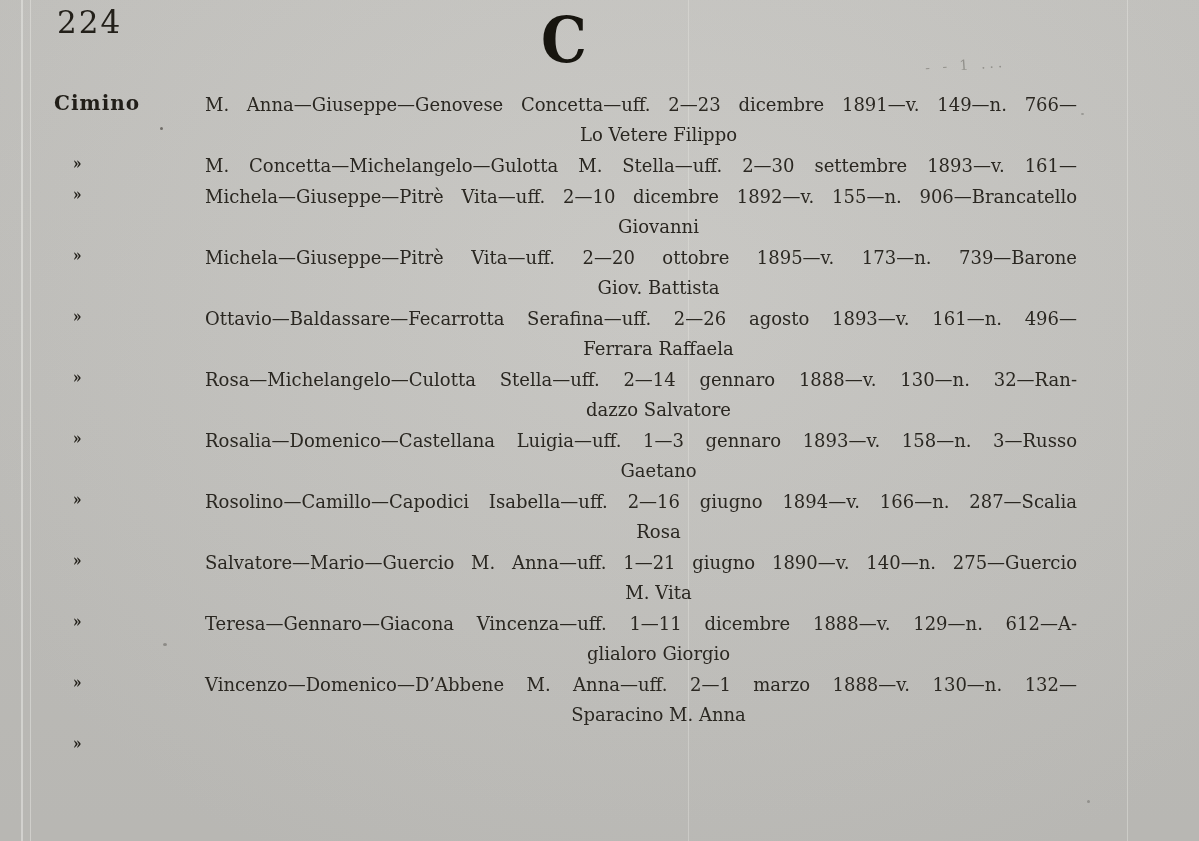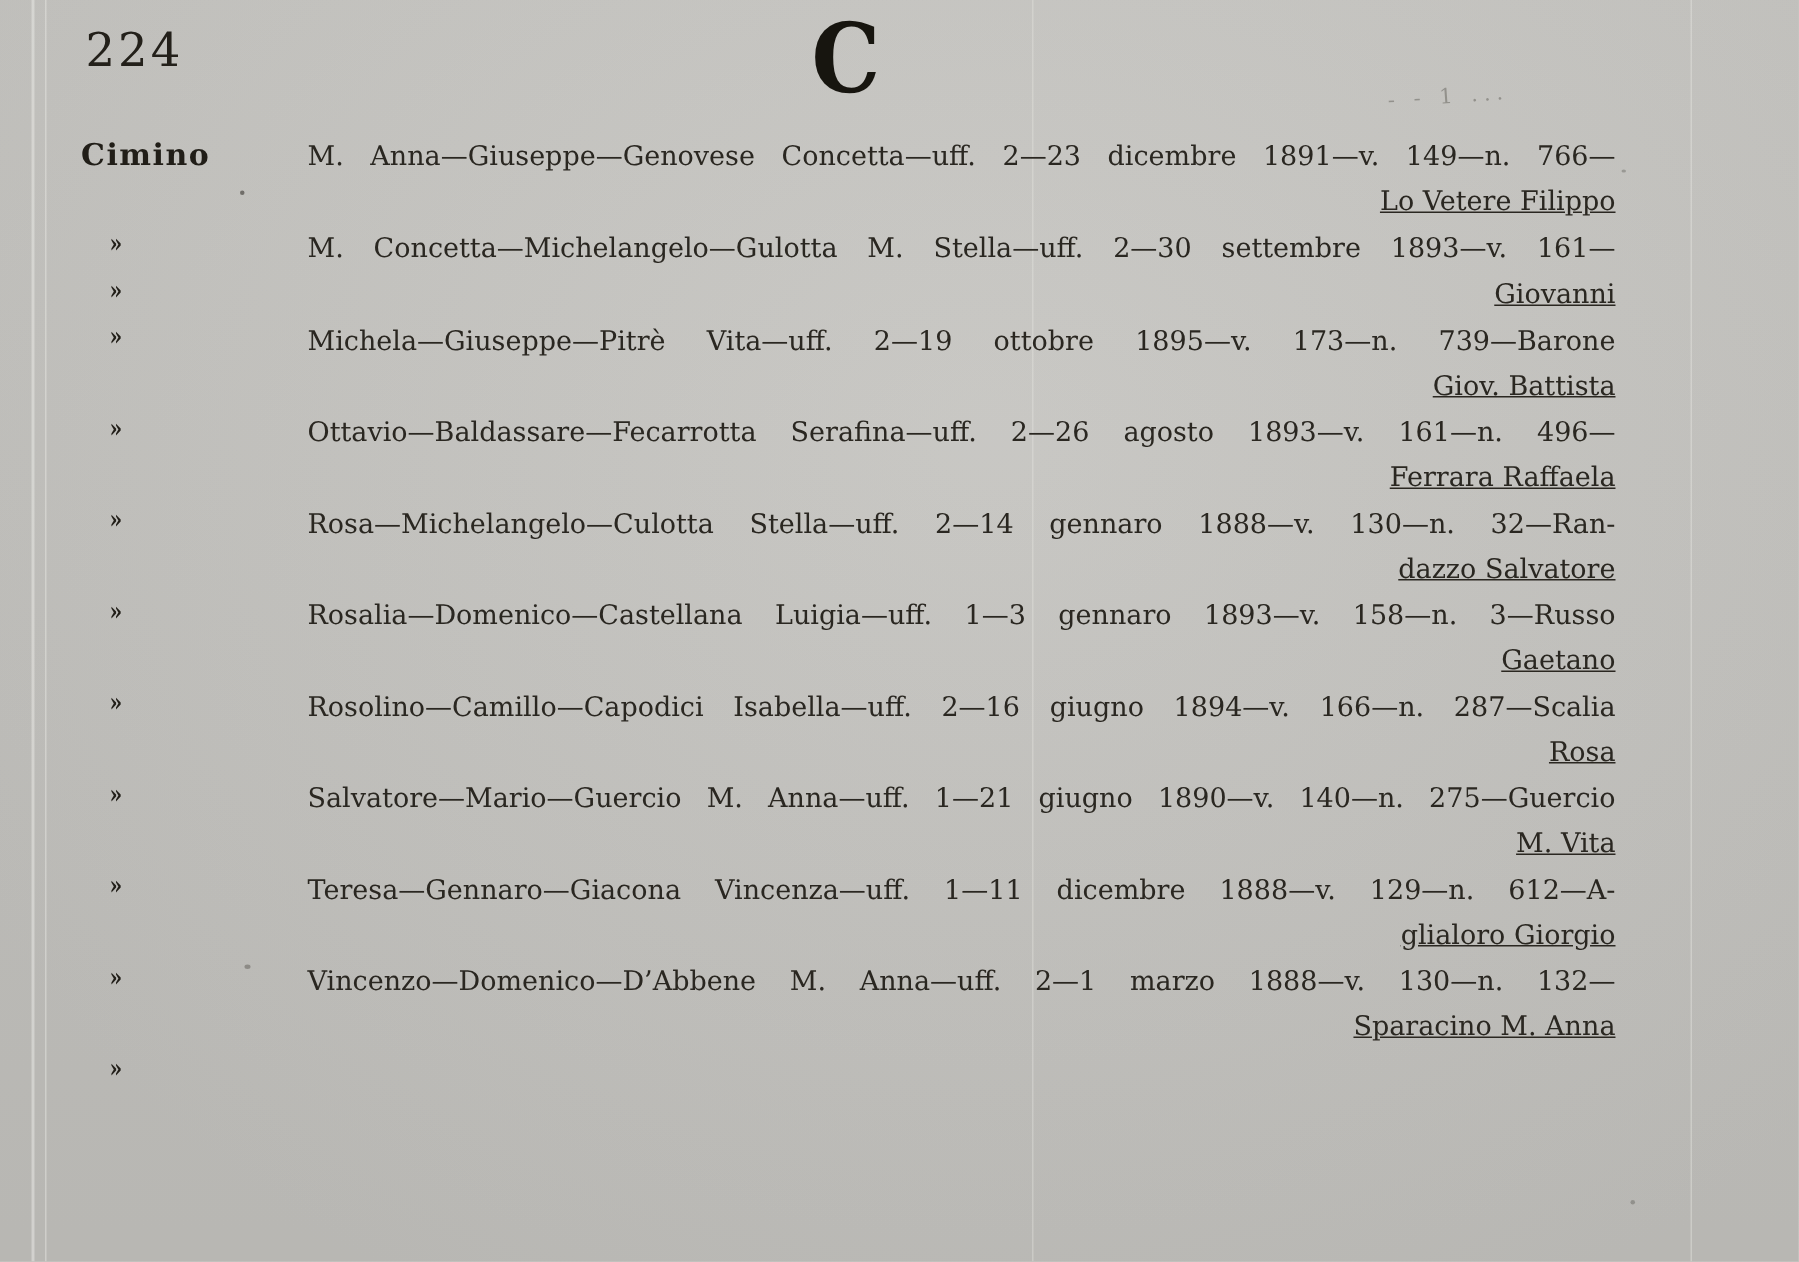--- a/index.html
+++ b/index.html
@@ -45,21 +45,21 @@
     pointer-events: none;
   }
   .speck.s1 { left: 160px; top: 127px; width: 3px; height: 3px; }
   .speck.s2 { left: 163px; top: 643px; width: 4px; height: 3px; opacity: .6; }
   .speck.s3 { left: 1087px; top: 800px; width: 3px; height: 3px; opacity: .5; }
   .speck.s4 { left: 1081px; top: 113px; width: 3px; height: 2px; opacity: .5; }
 
   .page-number {
     position: absolute;
     left: 57px;
-    top: 16px;
+    top: 4px;
     font-size: 31px;
     letter-spacing: 2px;
     color: #23201a;
   }
   .section-letter {
     position: absolute;
     left: 541px;
     top: 2px;
     font-size: 64px;
     font-weight: 700;
@@ -118,22 +118,21 @@
     font-size: 18px;
     line-height: 30px;
     color: #2a2721;
   }
   .l1 {
     text-align: justify;
     text-align-last: justify;
   }
   .l2 {
     padding-left: 35px;
-    text-align: right;
-    text-decoration: underline;
+    text-align: center;
   }
 </style>
 </head>
 <body>
 
 <div class="page">
   <div class="paper-tone"></div>
   <div class="fold f1"></div>
   <div class="fold f2"></div>
   <div class="fold f3"></div>
@@ -165,30 +164,31 @@
     <div class="entry-text">
       <div class="l1">M. Concetta—Michelangelo—Gulotta M. Stella—uff. 2—30 settembre 1893—v. 161—</div>
     </div>
   </div>
 
   <div class="entry-row">
     <div class="margin-cell">
       <span class="margin-label ditto">»</span>
     </div>
     <div class="entry-text">
+      <div class="l1">Michela—Giuseppe—Pitrè Vita—uff. 2—10 dicembre 1892—v. 155—n. 906—Brancatello</div>
       <div class="l2">Giovanni</div>
     </div>
   </div>
 
   <div class="entry-row">
     <div class="margin-cell">
       <span class="margin-label ditto">»</span>
     </div>
     <div class="entry-text">
-      <div class="l1">Michela—Giuseppe—Pitrè Vita—uff. 2—19 ottobre 1895—v. 173—n. 739—Barone</div>
+      <div class="l1">Michela—Giuseppe—Pitrè Vita—uff. 2—20 ottobre 1895—v. 173—n. 739—Barone</div>
       <div class="l2">Giov. Battista</div>
     </div>
   </div>
 
   <div class="entry-row">
     <div class="margin-cell">
       <span class="margin-label ditto">»</span>
     </div>
     <div class="entry-text">
       <div class="l1">Ottavio—Baldassare—Fecarrotta Serafina—uff. 2—26 agosto 1893—v. 161—n. 496—</div>

